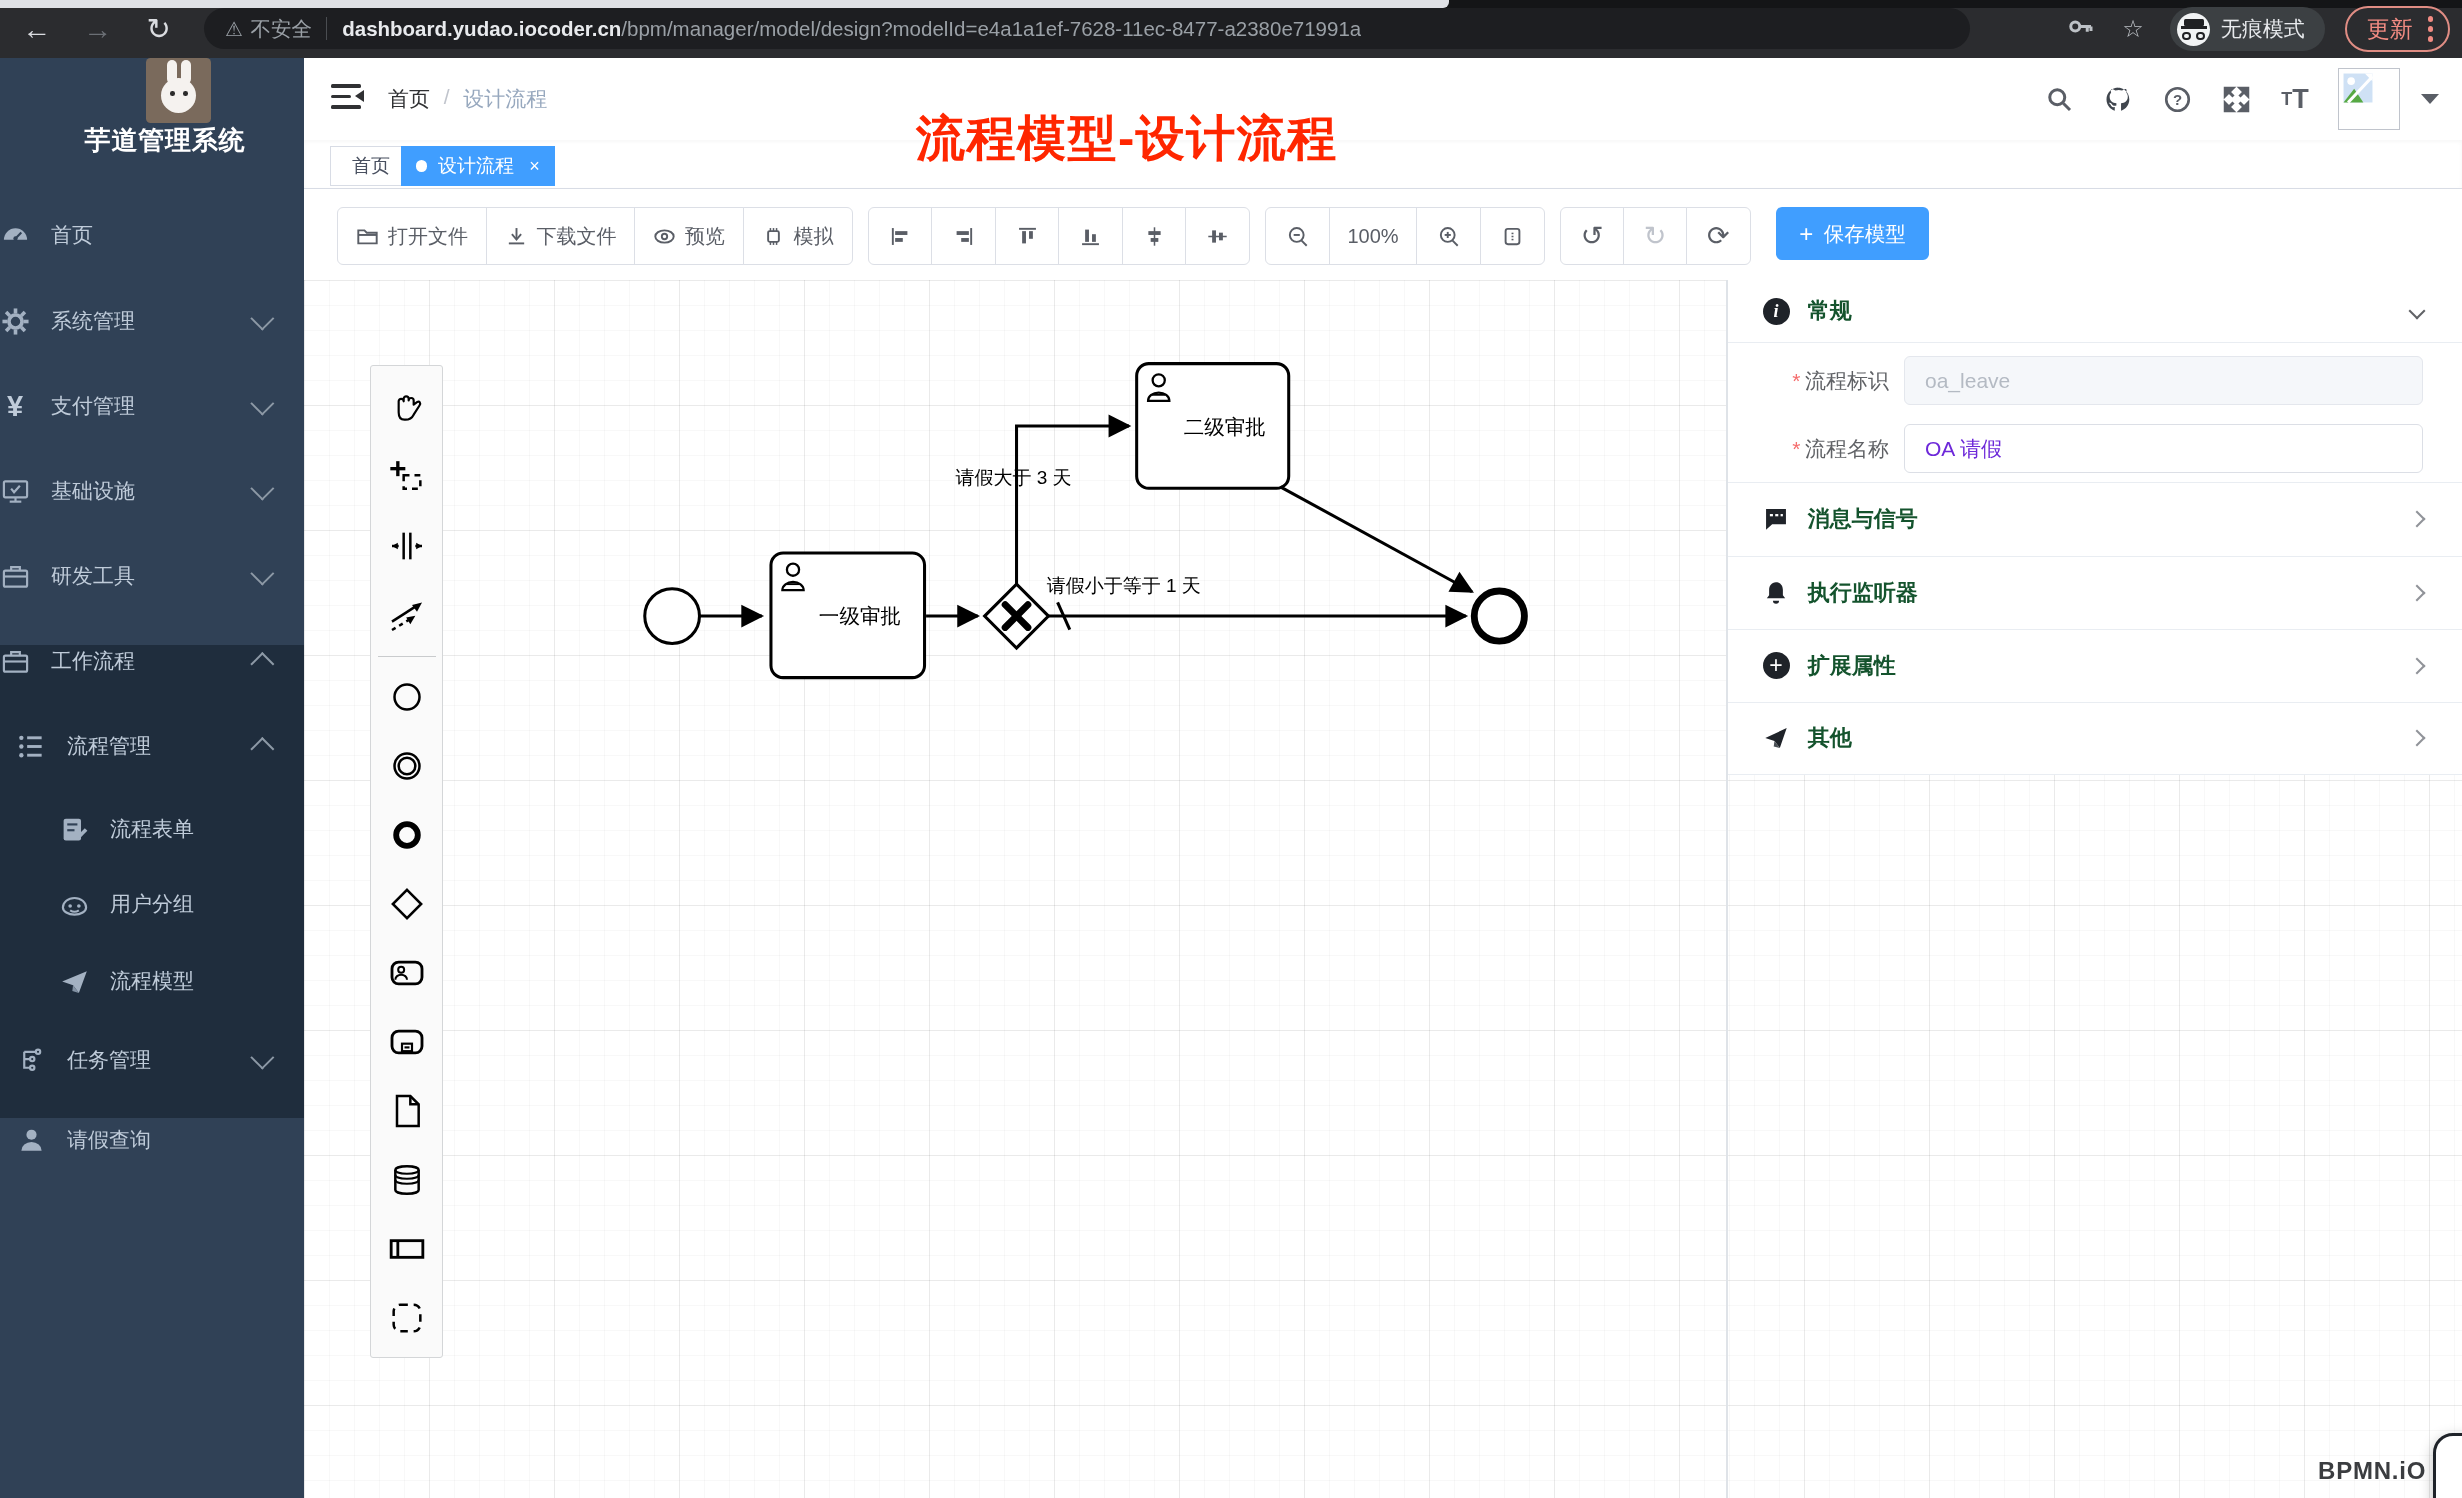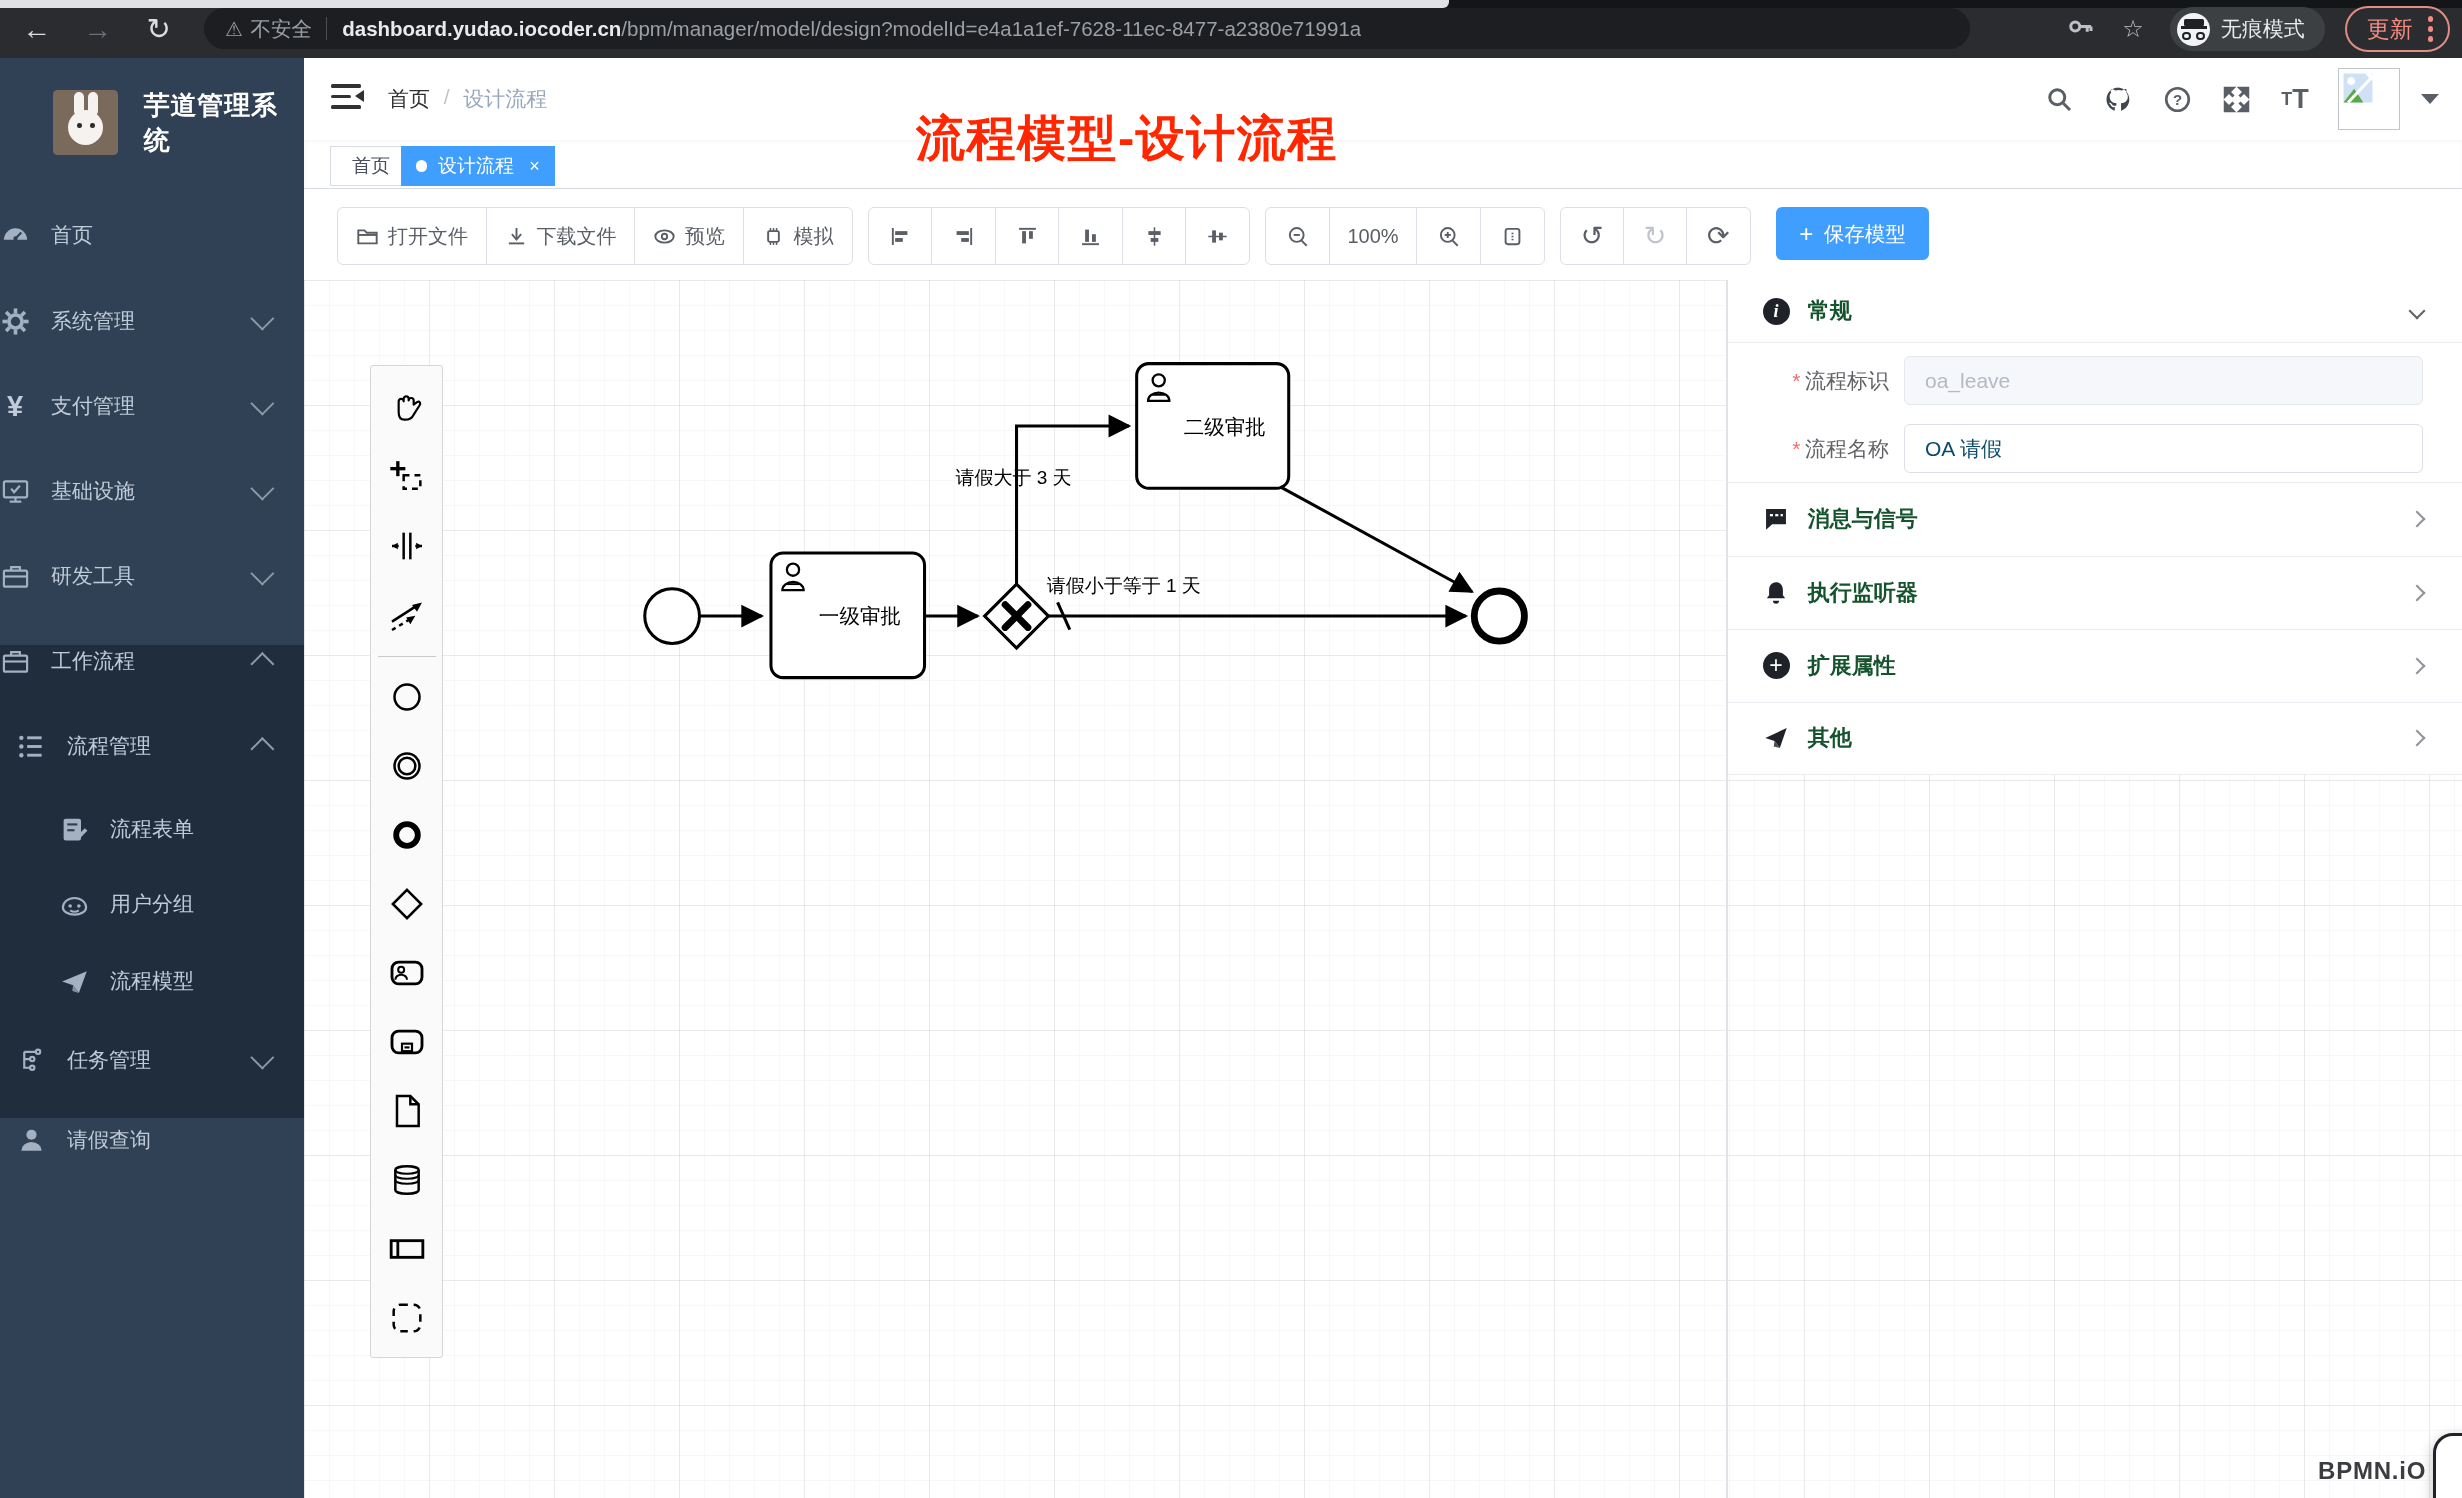--- a/index.html
+++ b/index.html
@@ -30,21 +30,21 @@
   .incog .brim{ position:absolute; left:3.8px; top:13px; width:26px; height:3px; background:#202124; }
   .incog .g1,.incog .g2 { position:absolute; top:19px; width:8.4px; height:8.4px; border:2.3px solid #202124; border-radius:50%; }
   .incog .g1{ left:5.3px; } .incog .g2{ left:19px; }
   .updatepill { display:flex; align-items:center; gap:15px; border:2.3px solid #e08d84; border-radius:24px;
                 height:46px; padding:0 15px 0 20px; color:#f28b82; font-size:23px; }
   .dots { display:flex; flex-direction:column; gap:4.6px; }
   .dots i { width:5.3px; height:5.3px; border-radius:50%; background:#f28b82; }
 
   
   #sidebar { position:absolute; left:0; top:58px; width:304px; height:1440px; background:#304156; }
-  .logo-row { position:absolute; left:0; top:0; width:304px; height:129px; display:flex; align-items:center; }
+  .logo-row { position:absolute; left:0; top:0; width:304px; height:129px; display:flex; align-items:center;flex-direction:column; }
   .logo-img { width:65px; height:65px; margin-left:53px; border-radius:4.6px; background:#7a6a5c; position:relative; overflow:hidden; }
   .logo-img .bhead { position:absolute; left:15px; top:20px; width:35px; height:35px; background:#f5f2ef; border-radius:50%; }
   .logo-img .be1,.logo-img .be2 { position:absolute; top:1.5px; width:10px; height:24px; background:#f5f2ef; border-radius:5.3px; }
   .logo-img .be1 { left:21px; } .logo-img .be2 { left:35px; }
   .logo-img .bx1,.logo-img .bx2 { position:absolute; top:33px; width:4.6px; height:4.6px; background:#2b2b2b; border-radius:50%; }
   .logo-img .bx1 { left:24px; } .logo-img .bx2 { left:37px; }
   .logo-title { color:#fff; font-size:26px; font-weight:700; margin-left:26px; letter-spacing:0.8px; }
 
   .menu-item { position:absolute; left:0; width:304px; height:84px; display:flex; align-items:center;
                color:#bfcbd9; font-size:21px; cursor:pointer; }
@@ -130,21 +130,21 @@
   .pchev-r { position:absolute; right:40px; width:12px; height:12px; border-right:2.3px solid #909399; border-top:2.3px solid #909399; transform:rotate(45deg); }
   .pchev-d { position:absolute; right:40px; width:12px; height:12px; border-right:2.3px solid #606266; border-bottom:2.3px solid #606266; transform:rotate(45deg); }
   .infoicon { width:27px; height:27px; border-radius:50%; background:#1f2329; color:#fff; font-size:18px;
               font-style:italic; font-weight:700; display:flex; align-items:center; justify-content:center; font-family:"Liberation Serif",serif; }
   .pluscircle { width:27px; height:27px; border-radius:50%; background:#1f2329; color:#fff; font-size:23px;
               display:flex; align-items:center; justify-content:center; }
   .fieldrow { position:absolute; left:0; width:735px; height:49px; display:flex; align-items:center; }
   .flabel { width:161px; text-align:right; font-size:21px; color:#606266; }
   .star { color:#f56c6c; margin-right:4.6px; }
   .finput { position:absolute; left:176px; width:519px; height:49px; border:1.5px solid #dcdfe6; border-radius:6px;
-            font-size:21px; padding:0 20px; color:#0c4a6e; outline:none; background:#fff;
+            font-size:21px; padding:0 20px; color:#6d28d9; outline:none; background:#fff;
             font-family:"Liberation Sans","DejaVu Sans",sans-serif; }
   .finput.disabled { background:#f5f7fa; border-color:#e4e7ed; color:#b4bac3; }
 
   .vdivider { position:absolute; left:1422px; top:0; width:1.5px; height:1218px; background:#dfe3e8; }
 
   .watermark { position:absolute; left:2014px; top:1177px; font-size:24px; font-weight:700; color:#3b3d40;
                border-bottom:5.3px solid #3b3d40; padding-bottom:20px; letter-spacing:0.8px; }
   .cornerwidget { position:absolute; left:2129px; top:1153px; width:91px; height:91px; background:#fff;
                   border:3.8px solid #1f2329; border-radius:20px; box-shadow:0 4.6px 13.7px rgba(0,0,0,.25); }
 

